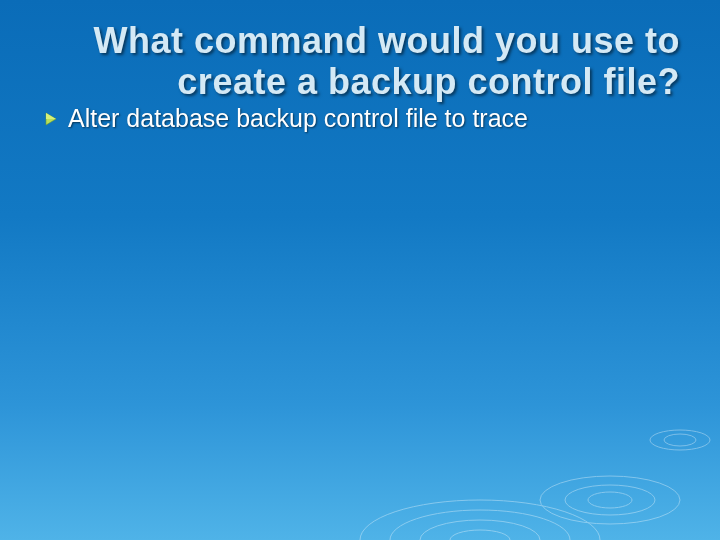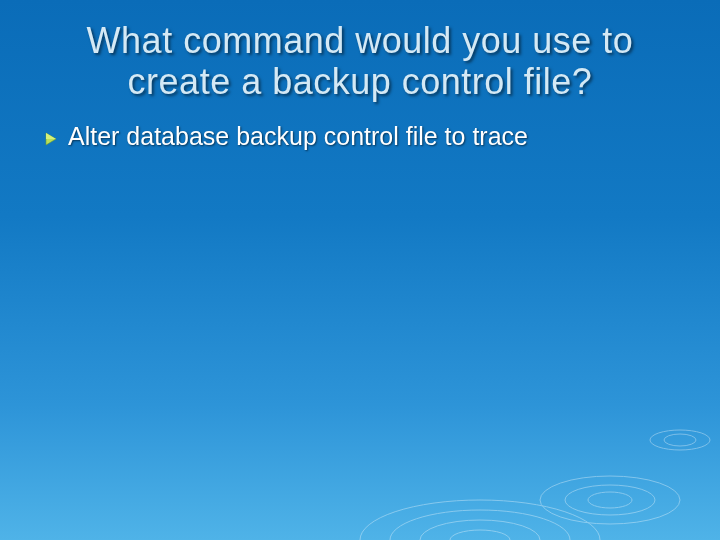--- a/index.html
+++ b/index.html
@@ -8,30 +8,29 @@
     width: 720px;
     height: 540px;
     background: linear-gradient(to bottom, #0a6cb8 0%, #1279c4 40%, #2d94d8 75%, #4fb3e8 100%);
     position: relative;
     font-family: Arial, Helvetica, sans-serif;
     padding: 20px 40px;
   }
   .title {
     color: #d4e9f5;
     font-size: 36px;
-    font-weight: normal;
-    text-align: center;
+    font-weight: bold;
+    text-align: right;
     line-height: 1.15;
     text-shadow: 2px 2px 3px rgba(0,0,0,0.5);
-    margin-bottom: 18px;
     letter-spacing: 0.5px;
   }
   .bullet-row {
     display: flex;
-    align-items: flex-end;
+    align-items: center;
     gap: 8px;
     padding-left: 4px;
   }
   .bullet-icon {
     flex: 0 0 auto;
     margin-top: 6px;
   }
   .bullet-text {
     color: #ffffff;
     font-size: 25px;

